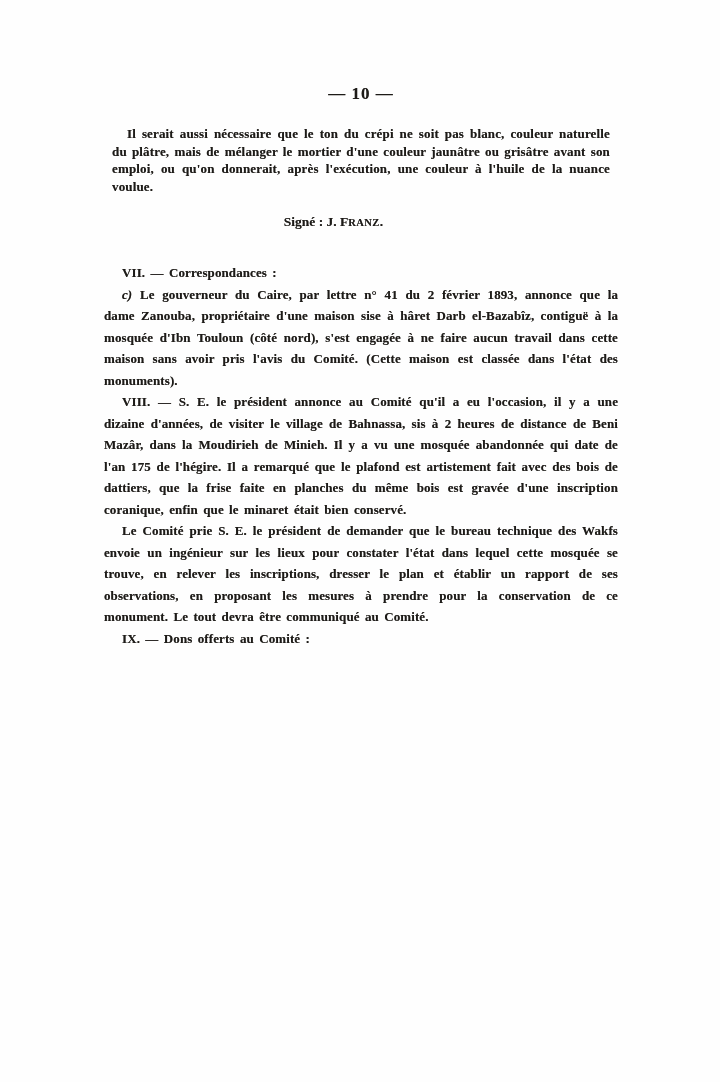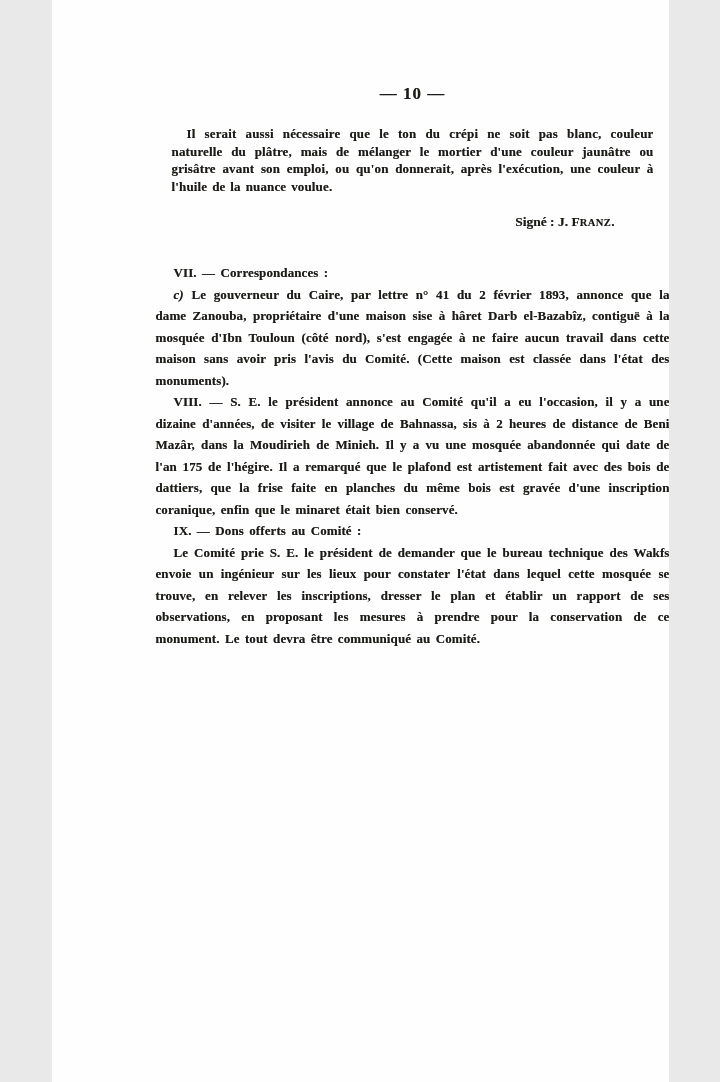--- a/index.html
+++ b/index.html
@@ -3,21 +3,21 @@
 <meta charset="utf-8">
 <title>Page scannée — 10</title>
 <style>
   html, body {
     margin: 0;
     padding: 0;
     background: #e9e9e9;
   }
   .page {
     position: relative;
-    width: 617px;
+    width: 720px;
     height: 1082px;
     margin: 0 auto;
     background: #fefefe;
     color: #1d1b18;
     font-family: "Liberation Serif", "DejaVu Serif", serif;
     overflow: hidden;
     box-sizing: border-box;
     padding: 85px 98px 0 104px;
   }
   .column {
@@ -35,28 +35,28 @@
   .excerpt {
     margin-top: 23px;
     font-size: 13px;
     font-weight: 700;
     line-height: 17.5px;
     text-align: justify;
     letter-spacing: 0.15px;
     word-spacing: 1.5px;
   }
   .excerpt p {
-    margin: 16px;
+    margin: 8px;
     text-indent: 15px;
   }
   .signature {
     margin-top: 18px;
     font-size: 13.5px;
     font-weight: 700;
-    text-align: right;
+    text-align: center;
     padding-right: 55px;
     line-height: 18px;
   }
   .sc {
     text-transform: uppercase;
     font-size: 0.78em;
     letter-spacing: 0.4px;
   }
   
   .bodytext {
@@ -110,23 +110,23 @@
         <span class="lead it">c)</span>
         <span>Le gouverneur du Caire, par lettre n° 41 du 2 février 1893, annonce que la dame Zanouba, propriétaire d'une maison sise à hâret Darb el-Bazabîz, contiguë à la mosquée d'Ibn Touloun (côté nord), s'est engagée à ne faire aucun travail dans cette maison sans avoir pris l'avis du Comité. (Cette maison est classée dans l'état des monuments).</span>
       </p>
 
       <p>
         <span class="lead">VIII. —</span>
         <span>S. E. le président annonce au Comité qu'il a eu l'occasion, il y a une dizaine d'années, de visiter le village de Bahnassa, sis à 2 heures de distance de Beni Mazâr, dans la Moudirieh de Minieh. Il y a vu une mosquée abandonnée qui date de l'an 175 de l'hégire. Il a remarqué que le plafond est artistement fait avec des bois de dattiers, que la frise faite en planches du même bois est gravée d'une inscription coranique, enfin que le minaret était bien conservé.</span>
       </p>
 
       <p>
-        <span class="lead">IX. —</span>
-        <span>Dons offerts au Comité :</span>
+        <span>Le Comité prie S. E. le président de demander que le bureau technique des Wakfs envoie un ingénieur sur les lieux pour constater l'état dans lequel cette mosquée se trouve, en relever les inscriptions, dresser le plan et établir un rapport de ses observations, en proposant les mesures à prendre pour la conservation de ce monument. Le tout devra être communiqué au Comité.</span>
       </p>
 
       <p>
-        <span>Le Comité prie S. E. le président de demander que le bureau technique des Wakfs envoie un ingénieur sur les lieux pour constater l'état dans lequel cette mosquée se trouve, en relever les inscriptions, dresser le plan et établir un rapport de ses observations, en proposant les mesures à prendre pour la conservation de ce monument. Le tout devra être communiqué au Comité.</span>
+        <span class="lead">IX. —</span>
+        <span>Dons offerts au Comité :</span>
       </p>
 
     </div>
   </div>
 </div>
 
 </body></html>

